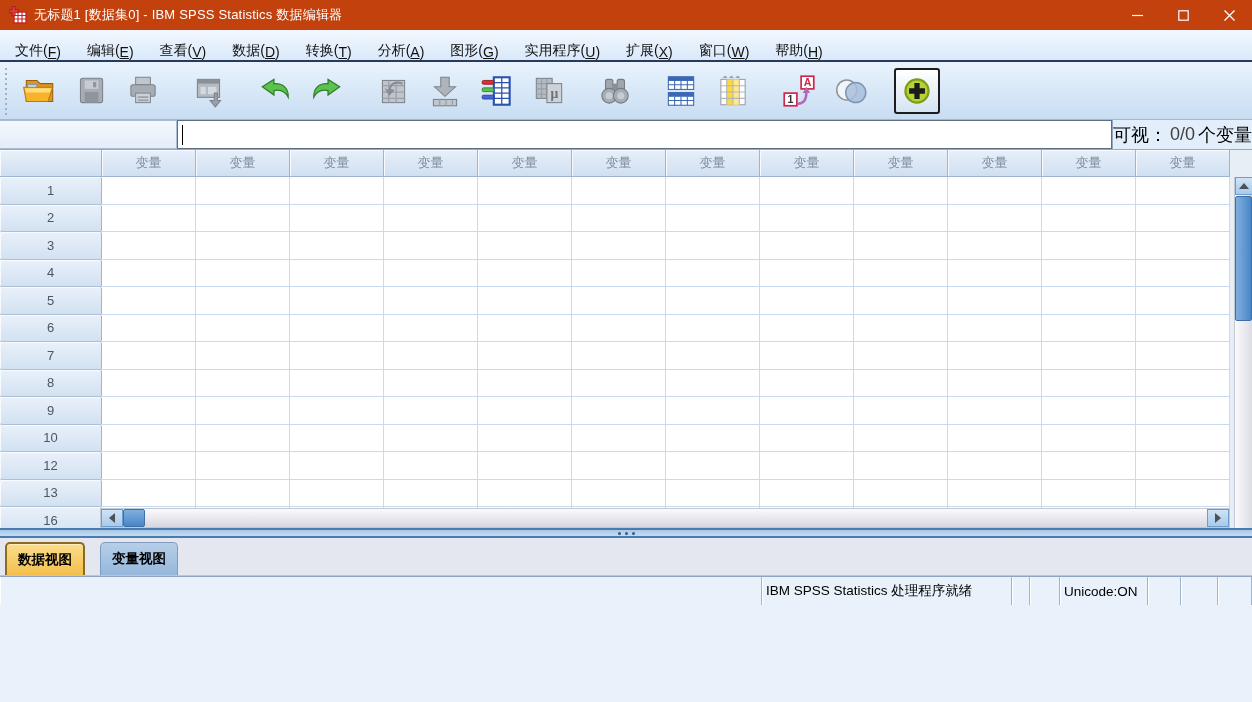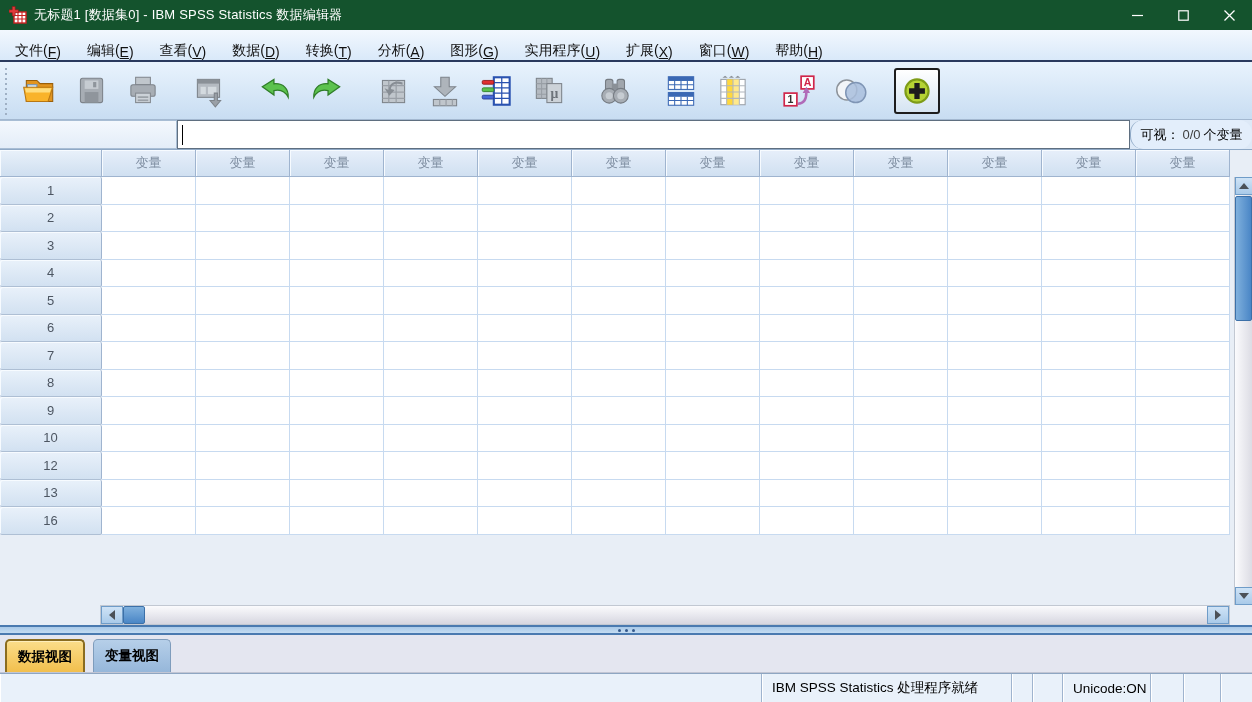--- a/index.html
+++ b/index.html
@@ -1,20 +1,20 @@
 <!DOCTYPE html>
 <html><head>
 <meta charset="utf-8">
 <style>
   * { box-sizing: border-box; margin: 0; padding: 0; }
   html,body { width:1252px; height:702px; overflow:hidden;
     font-family:"Liberation Sans","DejaVu Sans",sans-serif; background:#e9f1fa; }
 
   
-  .titlebar { height:30px; background:#14532d; display:flex; align-items:center; color:#fff; }
+  .titlebar { height:30px; background:#c2410c; display:flex; align-items:center; color:#fff; }
   .app-icon { width:18px; height:18px; margin:0 7px 0 9px; flex:0 0 auto; }
   .title-text { font-size:13px; letter-spacing:.2px; flex:1 1 auto; white-space:nowrap; }
   .win-controls { display:flex; height:30px; }
   .win-btn { width:46px; height:30px; display:flex; align-items:center; justify-content:center; }
   .win-btn svg { display:block; }
 
   
   .menubar { height:32px; background:linear-gradient(#f2f8fe,#d9e9f9);
     border-bottom:2px solid #2a3a5e; display:flex; align-items:stretch; padding-left:2px; }
   .menu-item { font-size:14px; color:#111; padding:0 13px; display:flex; align-items:flex-end; cursor:default; }
@@ -30,25 +30,25 @@
   .tool-btn.gap { margin-left:17px; }
   .tool-btn.pressed { border:2px solid #1d1d1d; background:linear-gradient(#ffffff,#d5e4f2); }
   .ticon svg { display:block; }
 
   
   .editrow { height:30px; display:flex; background:#dde9f7; border-bottom:1px solid #8fa9c6; }
   .cellref { flex:0 0 177px; background:linear-gradient(#f4f8fd,#e3edf8); border:1px solid #a8bdd4; border-left:none; }
   .editfield { flex:1 1 auto; background:#fff; border:1px solid #5f6f80; position:relative; }
   .caret { position:absolute; left:4px; top:4px; width:1px; height:20px; background:#000; }
   .visible-vars { flex:0 0 122px; background:#e3eefb; border-left:1px solid #8fa9c6;
-    display:flex; align-items:center; justify-content:center; font-size:13px; color:#000; white-space:nowrap;border-radius:13px; }
+    display:flex; align-items:center; justify-content:center; font-size:18px; color:#000; white-space:nowrap; }
   .visible-vars .cnt { color:#404040; margin:0 3px; }
 
   
-  .gridwrap { position:relative; height:475px; background:#e8eef6; overflow:hidden; }
+  .gridwrap { position:relative; height:378px; background:#e8eef6; overflow:hidden; }
   .grid-header-row { position:absolute; left:0; top:0; height:27px; display:flex; }
   .corner-cell { flex:0 0 102px; background:linear-gradient(#e9f1fa,#cfdfF0); border:1px solid #9fb4cf; border-top:none; border-left:none; box-shadow:inset 1px 1px 0 #f7fbff; }
   .col-header { flex:0 0 94px; background:linear-gradient(#e7effa,#d0e0f1); border-right:1px solid #9fb4cf; border-bottom:1px solid #9fb4cf;
     box-shadow:inset 1px 1px 0 #f7fbff; display:flex; align-items:center; justify-content:center;
     font-size:13px; color:#7e8da0; }
   .grid-body { position:absolute; left:0; top:27px; width:1230px; height:428px; overflow:hidden; }
   .grid-row { display:flex; height:27.5px; }
   .row-header { flex:0 0 102px; background:linear-gradient(#e9f1fa,#d2e1f1); border-right:1px solid #9fb4cf; border-bottom:1px solid #aebfd4;
     box-shadow:inset 1px 1px 0 #f7fbff; display:flex; align-items:center; justify-content:center;
     font-size:13px; color:#4d5662; border-radius:2px; }
@@ -74,28 +74,28 @@
 
   
   .splitter { height:10px; background:linear-gradient(#a9c9e8,#c4dcf2); border-top:2px solid #4a7ab0; border-bottom:2px solid #4a7ab0;
     display:flex; align-items:center; justify-content:center; }
   .splitter .dots { display:flex; gap:4px; }
   .splitter .dots i { width:3px; height:3px; background:#34598c; border-radius:50%; }
 
   
   .tabbar { height:38px; background:#e4e6f0; display:flex; align-items:flex-end; padding:0 0 0 5px; border-bottom:1px solid #c2c6d4; }
   .tab { height:33px; display:flex; align-items:center; padding:0 11px; font-size:13.5px; font-weight:bold; color:#000;
-    border-radius:5px 5px 0 0; margin-right:8px; cursor:default; }
+    border-radius:5px 5px 0 0; margin-right:15px; cursor:default; }
   .tab.active { background:linear-gradient(#fbdd8a,#f2bf4d); border:2px solid #8a6c20; border-bottom:none; box-shadow:inset 0 1px 0 #ffeebb; }
   .tab.inactive { background:linear-gradient(#b6cfe9,#96b7da); border:1px solid #7e9cbc; border-bottom:none; }
 
   
   .statusbar { height:29px; background:#e9f1fa; border-top:1px solid #8ea6c2; display:flex; }
   .status-panel { border-right:1px solid #9fb4cf; box-shadow:inset 1px 0 0 #ffffff; display:flex; align-items:center;
-    padding:0 10px; font-size:13.5px; color:#000; white-space:nowrap; overflow:hidden; }
+    padding:0 4px; font-size:13.5px; color:#000; white-space:nowrap; overflow:hidden; }
 </style>
 </head>
 <body>
 
 <div class="titlebar">
   <span class="app-icon">
     <svg viewBox="0 0 18 18" width="18" height="18">
       <rect x="5" y="6" width="12" height="11" fill="#fff" stroke="#c22" stroke-width="1.4"></rect>
       <path d="M5 9.5h12M5 13h12M9 6v11M13 6v11" stroke="#c22" stroke-width="1.1"></path>
       <path d="M3.2 0.5h3v3.2h3.2v3h-3.2v3.2h-3V6.7H0V3.7h3.2z" fill="#e03a3a" stroke="#8c1515" stroke-width="0.6"></path>

